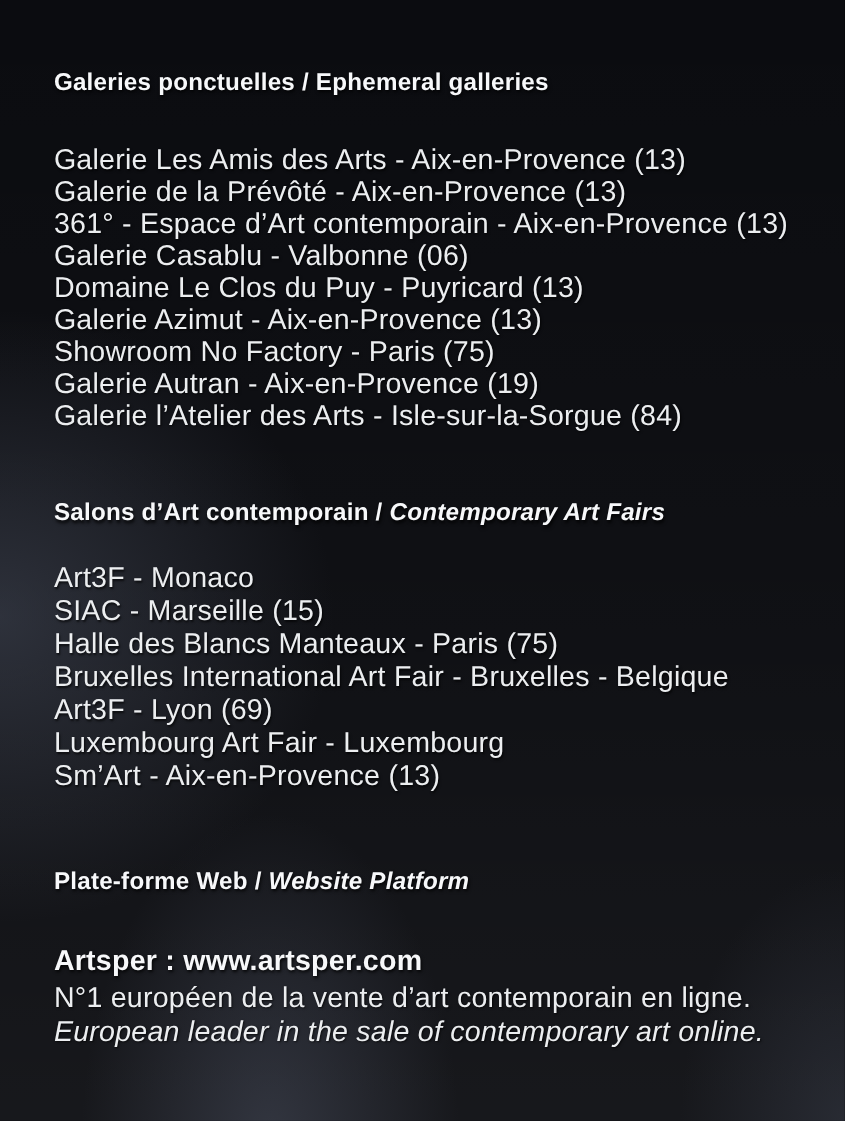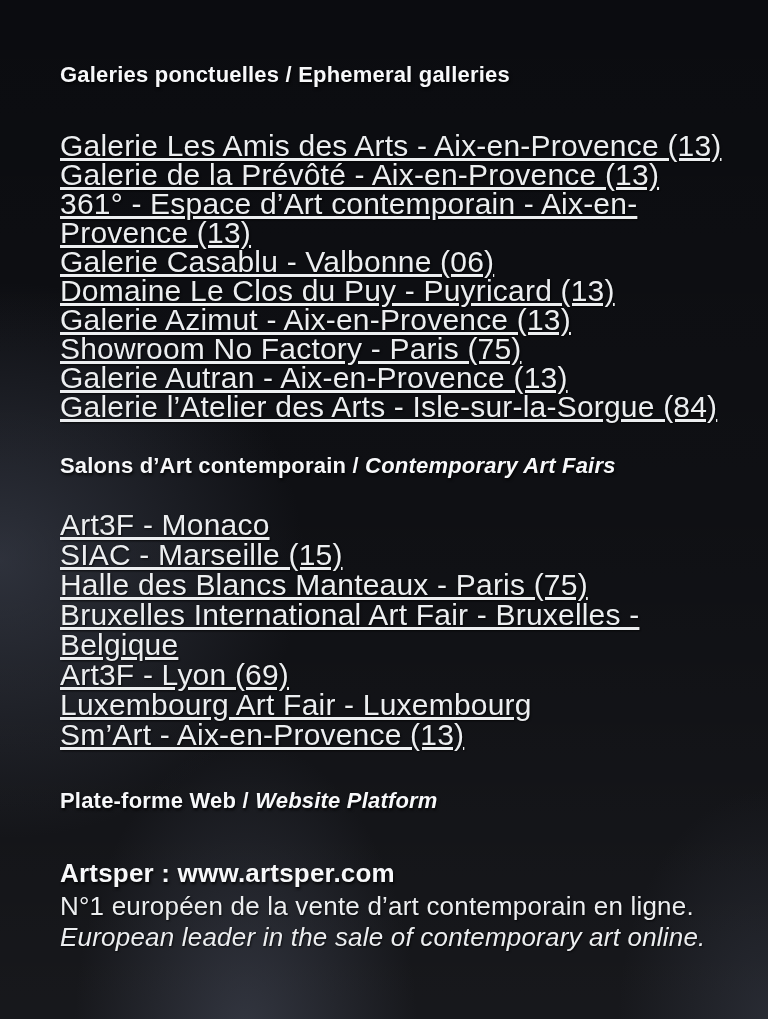--- a/index.html
+++ b/index.html
@@ -14,43 +14,42 @@
     margin: 0 auto;
     overflow: hidden;
     background-color: #0b0c10;
     background-image:
       radial-gradient(ellipse 55% 38% at 0% 55%, rgba(76,82,98,0.50), rgba(76,82,98,0) 72%),
       radial-gradient(ellipse 32% 42% at 32% 102%, rgba(84,90,108,0.45), rgba(84,90,108,0) 70%),
       radial-gradient(ellipse 26% 30% at 100% 100%, rgba(72,78,94,0.35), rgba(72,78,94,0) 75%),
       linear-gradient(180deg, rgba(255,255,255,0) 0%, rgba(255,255,255,0.02) 55%, rgba(255,255,255,0.05) 100%);
     color: #f1f2f4;
   }
-  .sec { position: absolute; left: 60px; right: 30px; }
+  .sec { position: absolute; left: 49px; right: 30px; }
   .sec1 { top: 61px; }
   .sec2 { top: 452px; }
   .sec3 { top: 787px; }
   h2 {
     margin: 0;
     font-size: 22px;
     line-height: 28px;
     font-weight: bold;
     letter-spacing: 0.2px;
     color: #f7f8fa;
     text-shadow: 1px 2px 3px rgba(0,0,0,0.85);
   }
   h2 .en-italic { font-style: italic; }
   ul.gal-list {
     list-style: none;
     margin: 0;
     padding: 0;
-    font-size: 30px;
+    font-size: 26px;
     letter-spacing: 0.2px;
     color: #eceef0;
     text-shadow: 1px 1px 2px rgba(0,0,0,0.7);
-    text-decoration: underline;
   }
   .sec1 ul.gal-list { margin-top: 42px; line-height: 29px; }
   .sec2 ul.gal-list { margin-top: 30px; line-height: 30px; }
   .platform { margin-top: 43px; font-size: 26px; letter-spacing: 0.2px; }
   .platform .artsper-line {
     font-weight: bold;
     line-height: 31px;
     color: #f7f8fa;
     text-shadow: 1px 2px 3px rgba(0,0,0,0.85);
   }
@@ -76,21 +75,21 @@
     <h2><span>Galeries ponctuelles</span><span> / </span><span>Ephemeral galleries</span></h2>
     <ul class="gal-list">
 
     <li class="line">Galerie Les Amis des Arts - Aix-en-Provence (13)</li>
         <li class="line">Galerie de la Prévôté - Aix-en-Provence (13)</li>
         <li class="line">361° - Espace d’Art contemporain - Aix-en-Provence (13)</li>
         <li class="line">Galerie Casablu - Valbonne (06)</li>
         <li class="line">Domaine Le Clos du Puy - Puyricard (13)</li>
         <li class="line">Galerie Azimut - Aix-en-Provence (13)</li>
         <li class="line">Showroom No Factory - Paris (75)</li>
-        <li class="line">Galerie Autran - Aix-en-Provence (13)</li>
+        <li class="line">Galerie Autran - Aix-en-Provence (19)</li>
         <li class="line">Galerie l’Atelier des Arts - Isle-sur-la-Sorgue (84)</li>
       </ul>
   </section>
 
   <section class="sec sec2">
     <h2><span>Salons d’Art contemporain</span><span> / </span><span class="en-italic">Contemporary Art Fairs</span></h2>
     <ul class="gal-list">
 
     <li class="line">Art3F - Monaco</li>
         <li class="line">SIAC - Marseille (15)</li>

